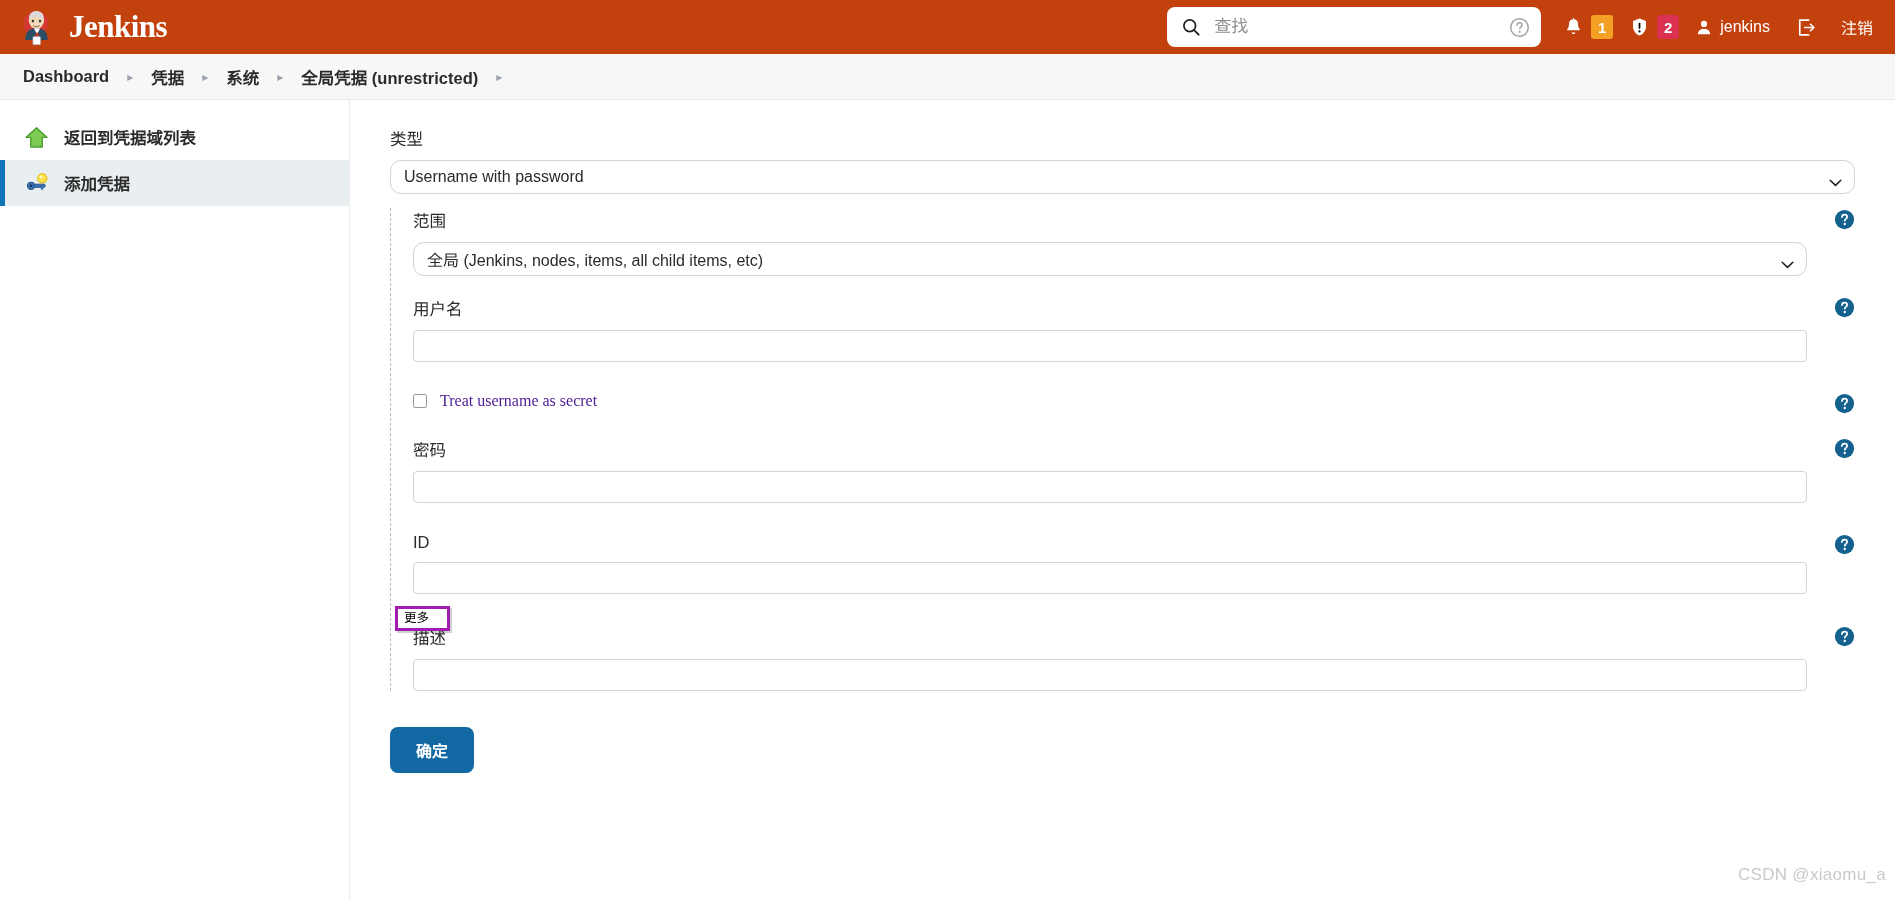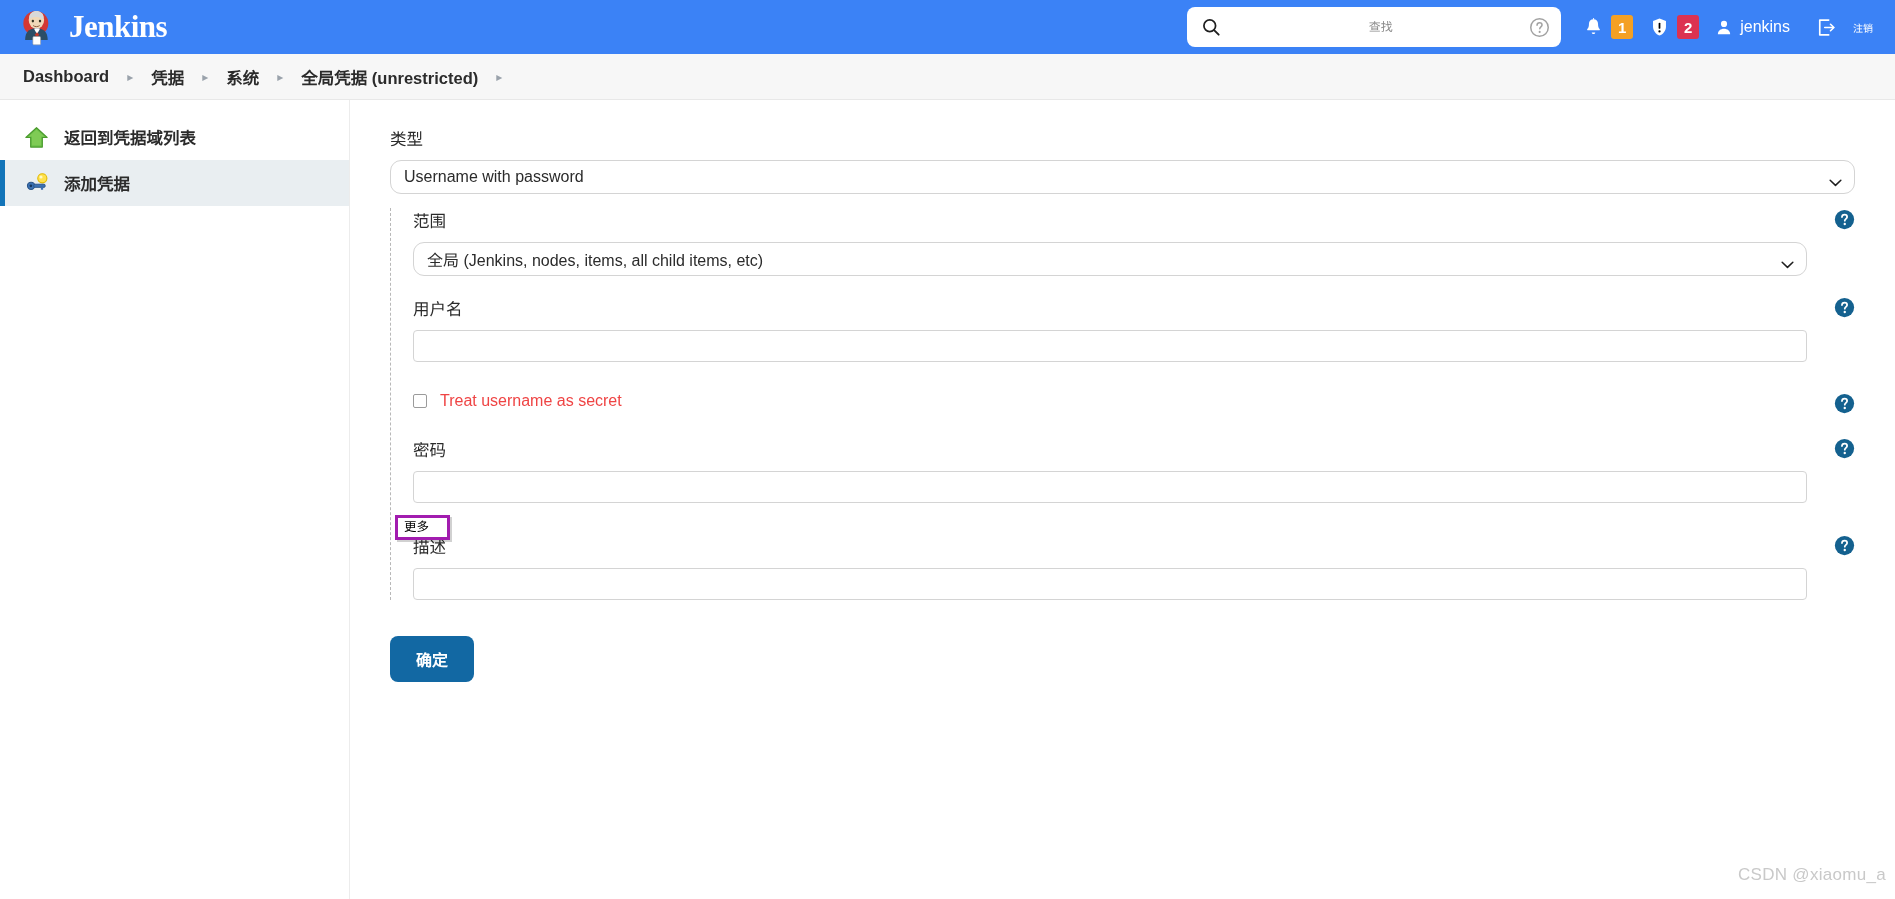--- a/index.html
+++ b/index.html
@@ -9,21 +9,21 @@
     width: 1895px; height: 899px;
     overflow: hidden;
     background: #fff;
     font-family: "Liberation Sans", "DejaVu Sans", sans-serif;
     color: #2b2b2b;
   }
 
   
   .topbar {
     height: 54px;
-    background: #3b82f6;
+    background: #c2410c;
     display: flex;
     align-items: center;
     padding: 0 22px 0 18px;
     position: relative;
   }
   .brand { display: flex; align-items: center; gap: 13px; }
   .brand-logo { width: 38px; height: 38px; flex: 0 0 38px; }
   .brand-name {
     font-size: 31px;
     font-weight: bold;
@@ -45,25 +45,24 @@
     display: flex;
     align-items: center;
     padding: 0 11px 0 14px;
     margin-right: 22px;
   }
   .searchbox .s-icon { flex: 0 0 20px; height: 20px; margin-right: 11px; }
   .searchbox input {
     flex: 1 1 auto;
     border: 0;
     outline: none;
-    font-size: 12px;
+    font-size: 17px;
     color: #333;
-    font-family: Liberation Serif, serif;
+    font-family: Liberation Mono, monospace;
     background: transparent;
-    text-align: center;
   }
   .searchbox input::placeholder { color: #8c8c8c; }
   .searchbox .help-ring { flex: 0 0 21px; height: 21px; opacity: .55; }
 
   .notif-group {
     display: flex; align-items: center;
     gap: 7px;
     margin-right: 16px;
   }
   .notif-group .ic { width: 21px; height: 22px; }
@@ -77,22 +76,22 @@
     padding: 0 5px;
     line-height: 1;
   }
   .user-chip {
     display: flex; align-items: center; gap: 7px;
     color: #fff; font-size: 16px;
     margin-right: 26px;
   }
   .user-chip .ic { width: 18px; height: 19px; }
   .logout-chip {
-    display: flex; align-items: center; gap: 16px;
-    color: #fff; font-size: 10px;
+    display: flex; align-items: center; gap: 24px;
+    color: #fff; font-size: 16px;
   }
   .logout-chip .ic { width: 21px; height: 21px; }
 
   
   .breadcrumb {
     height: 46px;
     background: #f7f7f7;
     border-bottom: 1px solid #e8e8e8;
     display: flex;
     align-items: center;
@@ -196,21 +195,21 @@
   .help-btn.ckbox-aligned { top: 3px; }
 
   .chk-row { display: flex; align-items: center; gap: 13px; height: 21px; }
   .chk-box {
     width: 14px; height: 14px;
     border: 1px solid #9b9b9b;
     border-radius: 2px;
     background: #fff;
     flex: 0 0 14px;
   }
-  .chk-label { font-size: 16px; color: #ef4444; }
+  .chk-label { font-size: 16px; color: #4c1d95; font-family: Liberation Serif, serif; }
 
   .more-tip {
     position: absolute;
     left: -18px;
     top: -19px;
     background: #fff;
     border: 3px solid #a21caf;
     box-shadow: 2px 2px 0 rgba(0,0,0,.18);
     font-size: 12.5px;
     color: #000000;
@@ -435,20 +434,31 @@
         <input class="text-ctl" type="password" value="" style="">
         <span class="help-btn">
           <svg viewBox="0 0 24 24" width="21" height="21">
             <circle cx="12" cy="12" r="11" fill="#14618f"></circle>
             <path d="M9.1 9.2c0-1.7 1.3-2.9 3-2.9 1.7 0 2.9 1.1 2.9 2.7 0 2.2-2.7 2.3-2.7 4.4" fill="none" stroke="#fff" stroke-width="2" stroke-linecap="round"></path>
             <circle cx="12.3" cy="17.2" r="1.35" fill="#fff"></circle>
           </svg>
         </span>
       </div>
 
+      <div class="fgroup" style="margin-top:30px;">
+        <div class="field-label">ID</div>
+        <input class="text-ctl" type="text" value="" style="">
+        <span class="help-btn">
+          <svg viewBox="0 0 24 24" width="21" height="21">
+            <circle cx="12" cy="12" r="11" fill="#14618f"></circle>
+            <path d="M9.1 9.2c0-1.7 1.3-2.9 3-2.9 1.7 0 2.9 1.1 2.9 2.7 0 2.2-2.7 2.3-2.7 4.4" fill="none" stroke="#fff" stroke-width="2" stroke-linecap="round"></path>
+            <circle cx="12.3" cy="17.2" r="1.35" fill="#fff"></circle>
+          </svg>
+        </span>
+      </div>
 
       <div class="fgroup" style="margin-top:31px;">
         <div class="more-tip">更多</div>
         <div class="field-label">描述</div>
         <input class="text-ctl" type="text" value="" style="">
         <span class="help-btn">
           <svg viewBox="0 0 24 24" width="21" height="21">
             <circle cx="12" cy="12" r="11" fill="#14618f"></circle>
             <path d="M9.1 9.2c0-1.7 1.3-2.9 3-2.9 1.7 0 2.9 1.1 2.9 2.7 0 2.2-2.7 2.3-2.7 4.4" fill="none" stroke="#fff" stroke-width="2" stroke-linecap="round"></path>
             <circle cx="12.3" cy="17.2" r="1.35" fill="#fff"></circle>

